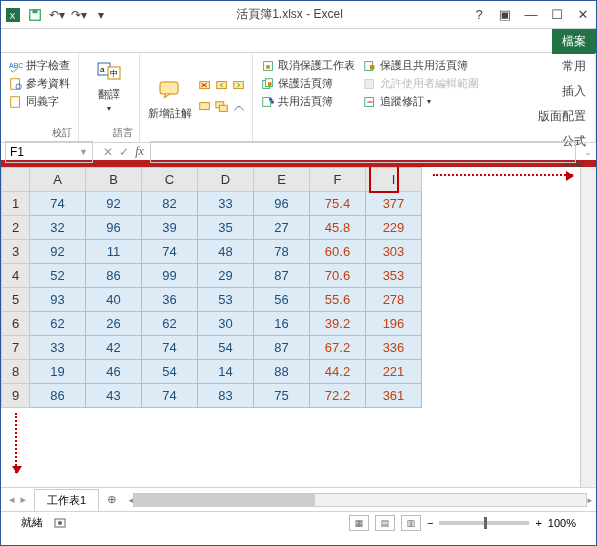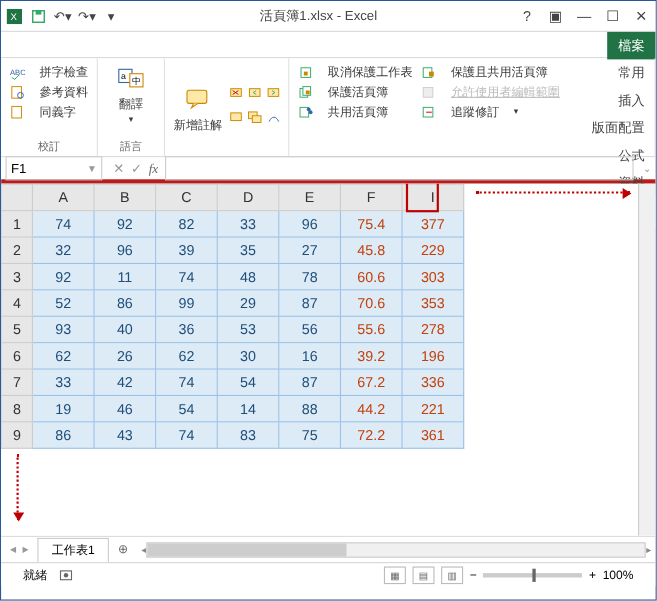--- a/index.html
+++ b/index.html
@@ -10,27 +10,27 @@
 .title-center{flex:1;text-align:center;font-size:12px;color:#444;}
 .win-controls{display:flex;gap:8px;align-items:center;color:#444;font-size:13px;}
 .win-controls span{width:18px;text-align:center;}
 .tabs{height:24px;background:#fff;display:flex;align-items:flex-end;border-bottom:1px solid #d4d4d4;flex-direction:column;}
 .tab{font-size:12px;padding:4px 10px;color:#444;cursor:pointer;}
 .tab.file{background:#217346;color:#fff;}
 .tab.active{background:#7dd3fc;border:1px solid #d4d4d4;border-bottom:1px solid #fff;margin-bottom:-1px;color:#217346;text-decoration:underline;}
 .login{margin-left:auto;font-size:12px;padding:4px 8px;color:#444;}
 .ribbon{height:90px;background:#fff;border-bottom:1px solid #d4d4d4;display:flex;}
 .group{border-right:1px solid #e1e1e1;padding:4px 6px 2px;display:flex;flex-direction:column;justify-content:space-between;}
-.group-label{font-size:10px;color:#666;text-align:center;margin-top:2px;}
+.group-label{font-size:10px;color:#666;text-align:right;margin-top:2px;}
 .group-body{display:flex;gap:4px;flex:1;}
-.gbtn{display:flex;align-items:center;gap:13px;font-size:11px;color:#3b3b3b;padding:1px 2px;white-space:nowrap;}
+.gbtn{display:flex;align-items:center;gap:3px;font-size:11px;color:#3b3b3b;padding:1px 2px;white-space:nowrap;}
 .gbtn-lg{display:flex;flex-direction:column;align-items:center;justify-content:center;font-size:11px;color:#3b3b3b;width:48px;gap:2px;}
 .icon{width:14px;height:14px;display:inline-block;}
 .icon-lg{width:28px;height:28px;}
-.namebox-row{height:24px;display:flex;align-items:center;border-bottom:4px solid #b91c1c;background:#fff;}
+.namebox-row{height:24px;display:flex;align-items:center;border-bottom:7px solid #b91c1c;background:#fff;}
 .namebox{width:88px;height:22px;border:1px solid #ccc;font-size:12px;padding:0 4px;display:flex;align-items:center;justify-content:space-between;margin:0 4px;}
 .fx-ctrl{display:flex;gap:6px;align-items:center;color:#999;font-size:12px;padding:0 6px;}
 .fx-label{font-style:italic;font-family:"Times New Roman",serif;color:#666;}
 .formula-bar{flex:1;height:22px;border:1px solid #ccc;margin-right:4px;}
 .grid-wrap{position:relative;height:320px;overflow:hidden;background:#fff;}
 .grid{border-collapse:collapse;font-size:13px;}
 .grid th,.grid td{border:1px solid #9bc2e6;text-align:center;height:24px;}
 .grid th{background:#e7e7e7;color:#333;font-weight:normal;border:1px solid #ccc;}
 .grid th.col{width:56px;}
 .grid th.row{width:28px;}
@@ -208,21 +208,21 @@
           </div>
       </div>
       <div class="stack">
         <div class="gbtn">
             <svg class="icon" viewBox="0 0 16 16">
               <rect x="2" y="3" width="9" height="10" fill="#fff" stroke="#3a6"></rect>
               <rect x="8" y="7" width="5" height="5" fill="#c80"></rect>
             </svg>
             <span>保護且共用活頁簿</span>
           </div>
-        <div class="gbtn" style="color:#bbb;text-decoration:underline;">
+        <div class="gbtn" style="color:#bbb;">
             <svg class="icon" viewBox="0 0 16 16">
               <rect x="2" y="3" width="10" height="10" fill="#eee" stroke="#ccc"></rect>
             </svg>
             <span>允許使用者編輯範圍</span>
           </div>
         <div class="gbtn">
             <svg class="icon" viewBox="0 0 16 16">
               <rect x="2" y="3" width="10" height="10" fill="#fff" stroke="#3a6"></rect>
               <path d="M5 8h6" stroke="#c00"></path>
             </svg>

